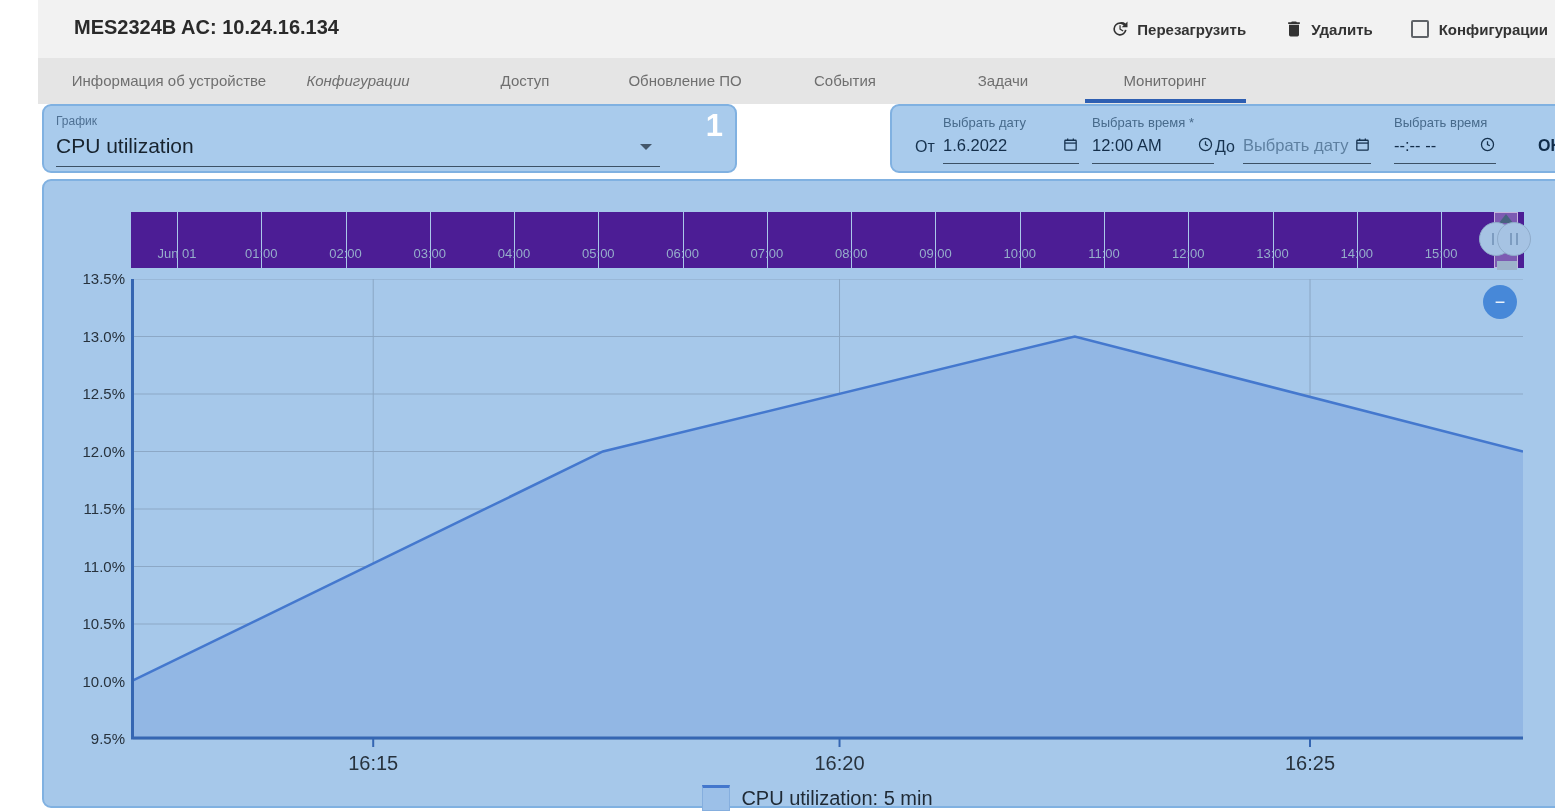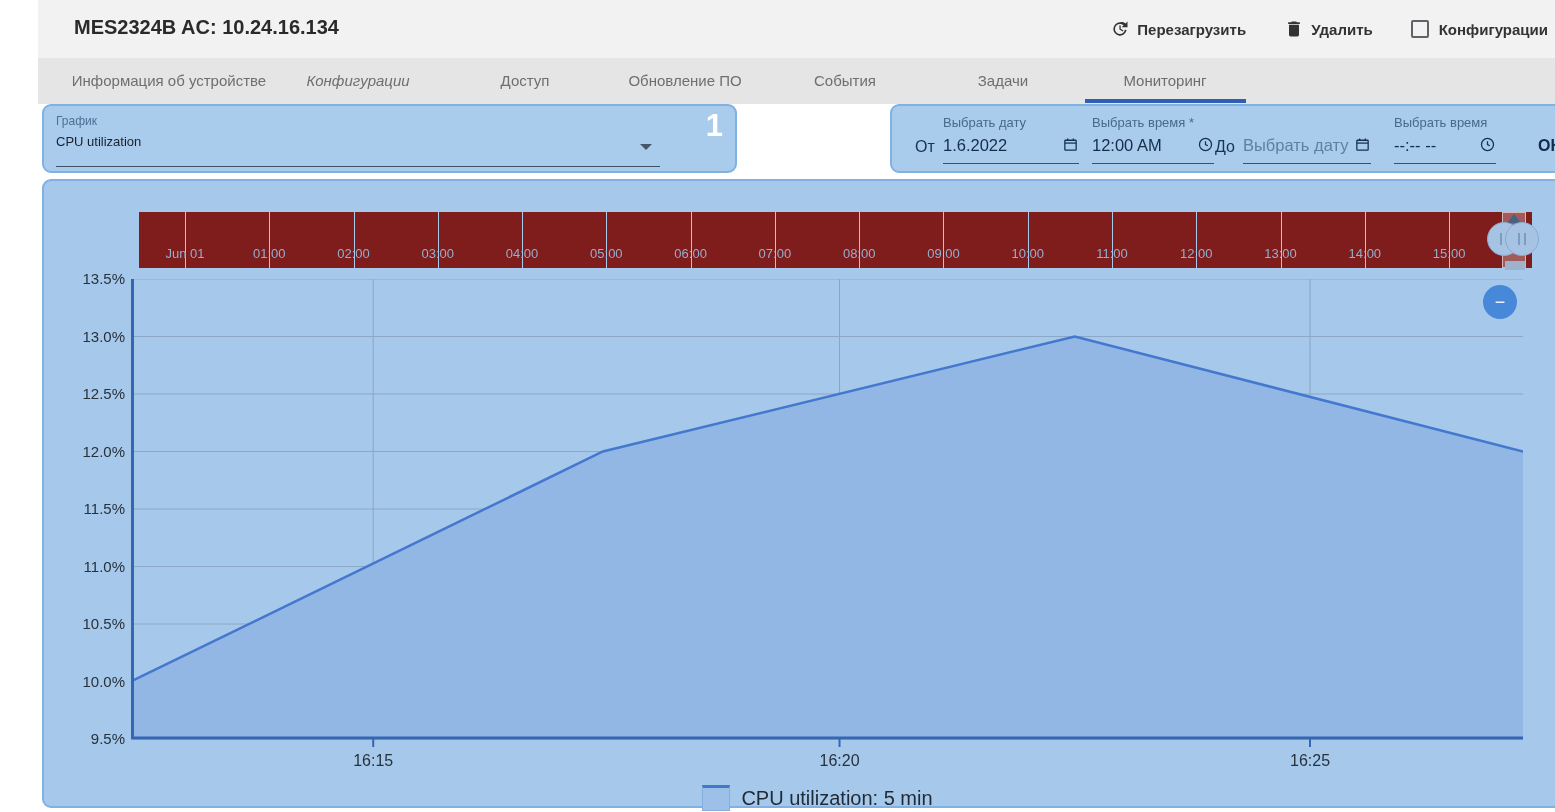--- a/index.html
+++ b/index.html
@@ -27,53 +27,53 @@
   .region{position:absolute;background:#a9cbec;border:2px solid #80b1e1;border-radius:9px;box-sizing:border-box;}
   .region1{left:4px;top:104px;width:695px;height:69px;}
   .region2{left:852px;top:104px;width:696px;height:69px;}
   .region3{left:4px;top:179px;width:1547px;height:629px;background:#a6c8ea;}
   .region-num{position:absolute;right:12px;top:4px;font-size:31px;font-weight:bold;color:#ffffff;line-height:1;}
   .region-num.three{top:auto;bottom:10px;}
 
   
   .select{position:absolute;left:12px;top:8px;width:606px;height:52px;cursor:pointer;}
   .select-label{font-size:12px;color:#4e7093;}
-  .select-value{margin-top:6px;font-size:13px;color:#17232e;}
+  .select-value{margin-top:6px;font-size:21px;color:#17232e;}
   .select-underline{position:absolute;left:0;top:52px;width:604px;height:1px;background:#3c5166;}
   .select-arrow{position:absolute;right:10px;top:30px;width:0;height:0;
     border-left:6px solid transparent;border-right:6px solid transparent;border-top:6px solid #44576b;}
 
   
   .rf-inline{position:absolute;font-size:16px;color:#17334f;top:32px;}
   .field{position:absolute;top:0;height:60px;}
   .f-label{position:absolute;left:0;top:9px;font-size:13px;color:#476a8b;white-space:nowrap;}
   .f-value{position:absolute;left:0;top:30px;font-size:16.5px;color:#142e4a;white-space:nowrap;}
   .f-value.placeholder{color:#5e80a1;}
   .f-underline{position:absolute;left:0;bottom:2px;height:1px;background:#3c5166;width:100%;}
   .f-icon{position:absolute;top:30px;width:17px;height:17px;cursor:pointer;}
   .f-icon svg{width:17px;height:17px;stroke:#16324e;fill:none;stroke-width:1.8;}
   .ok-btn{position:absolute;left:640px;top:30px;background:none;border:none;cursor:pointer;
     font-family:"Liberation Sans",sans-serif;font-size:16px;font-weight:bold;color:#102c49;}
 
   
-  .navigator{position:absolute;left:95px;top:31px;width:1393px;height:56px;background:#7f1d1d;cursor:ew-resize;}
+  .navigator{position:absolute;left:87px;top:31px;width:1393px;height:56px;background:#4c1d95;cursor:ew-resize;}
   .nav-tick-line{position:absolute;top:0;bottom:0;width:1px;background:#aac8e9;}
   .nav-tick{position:absolute;bottom:7px;transform:translateX(-50%);font-size:13px;color:#96aecb;white-space:nowrap;}
   .nav-range{position:absolute;left:1363px;top:0;width:24px;height:56px;background:rgba(255,255,255,0.28);
     border:1px solid rgba(255,255,255,0.55);box-sizing:border-box;}
   .nav-handle{position:absolute;top:10px;width:34px;height:34px;border-radius:50%;background:#a6c3e3;
     border:1px solid #8fabca;box-sizing:border-box;cursor:ew-resize;}
   .nav-handle::before,.nav-handle::after{content:"";position:absolute;top:10px;width:2px;height:12px;background:#7d9cc0;}
   .nav-handle::before{left:12px;}.nav-handle::after{left:18px;}
   .nav-caret{position:absolute;left:1368px;top:2px;width:0;height:0;cursor:pointer;
     border-left:7px solid transparent;border-right:7px solid transparent;border-bottom:9px solid #47637f;}
   .nav-foot{position:absolute;left:1366px;top:49px;width:20px;height:9px;background:#9db3cb;}
 
   #ylabels span{position:absolute;left:0;width:81px;text-align:right;font-size:15px;color:#27323d;line-height:20px;}
-  #xlabels span{position:absolute;top:571px;transform:translateX(-50%);font-size:16px;color:#27323d;}
+  #xlabels span{position:absolute;top:571px;transform:translateX(-50%);font-size:20px;color:#27323d;}
   #plot{position:absolute;left:87px;top:98px;}
 
   .zoom-out{position:absolute;left:1439px;top:104px;width:34px;height:34px;border-radius:50%;
     background:#4788d8;border:none;color:#fff;font-size:18px;line-height:34px;text-align:center;cursor:pointer;padding:0;}
   .legend{position:absolute;left:0;top:604px;width:1547px;display:flex;justify-content:center;align-items:center;gap:11px;cursor:pointer;}
   .legend-swatch{width:28px;height:26px;background:#9cc0e8;border:1px solid #85aede;border-top:3px solid #4377cd;box-sizing:border-box;}
   .legend-text{font-size:20px;color:#1f2a35;}
 </style>
 </head>
 <body>

